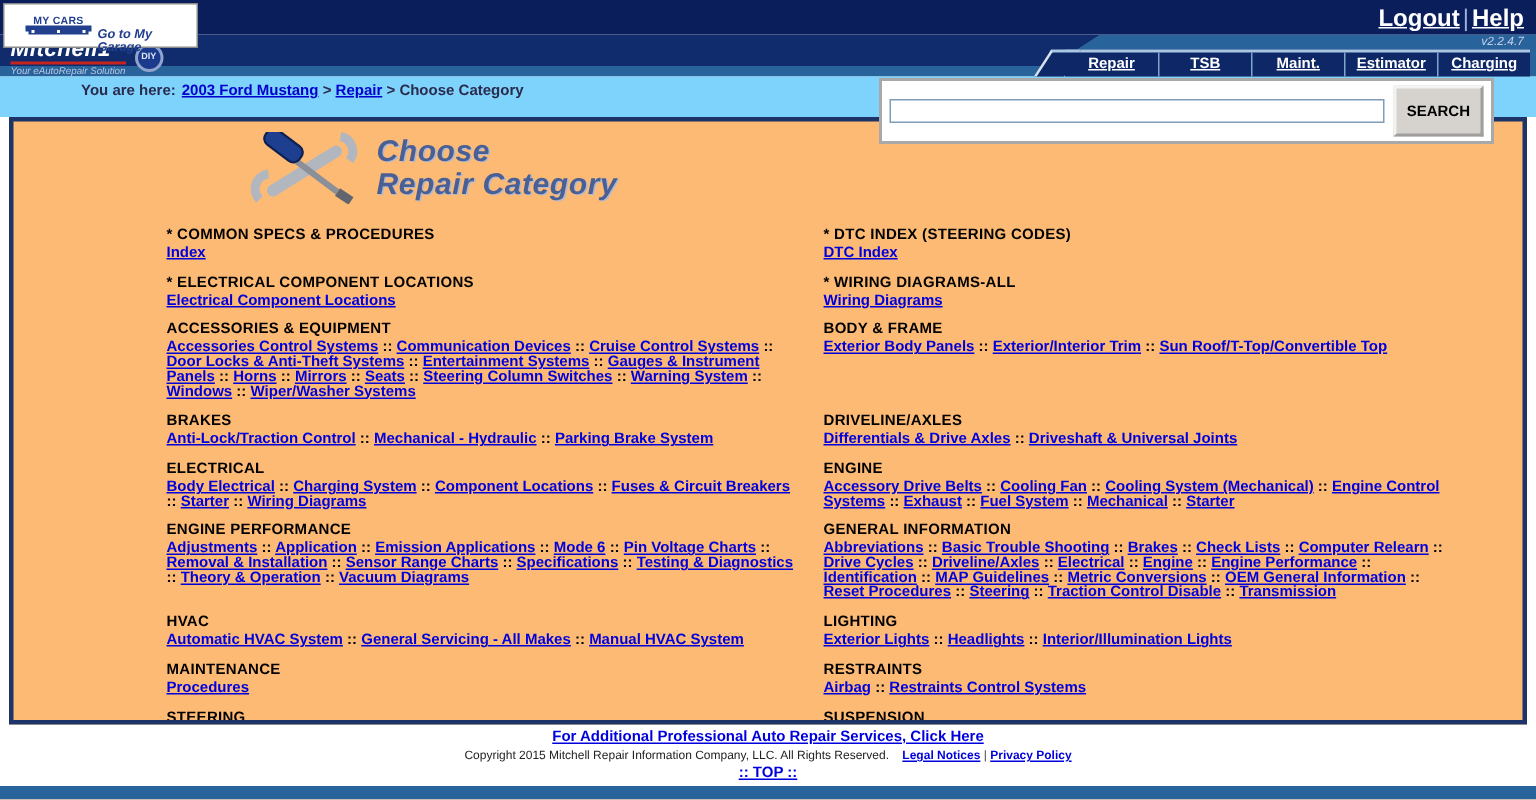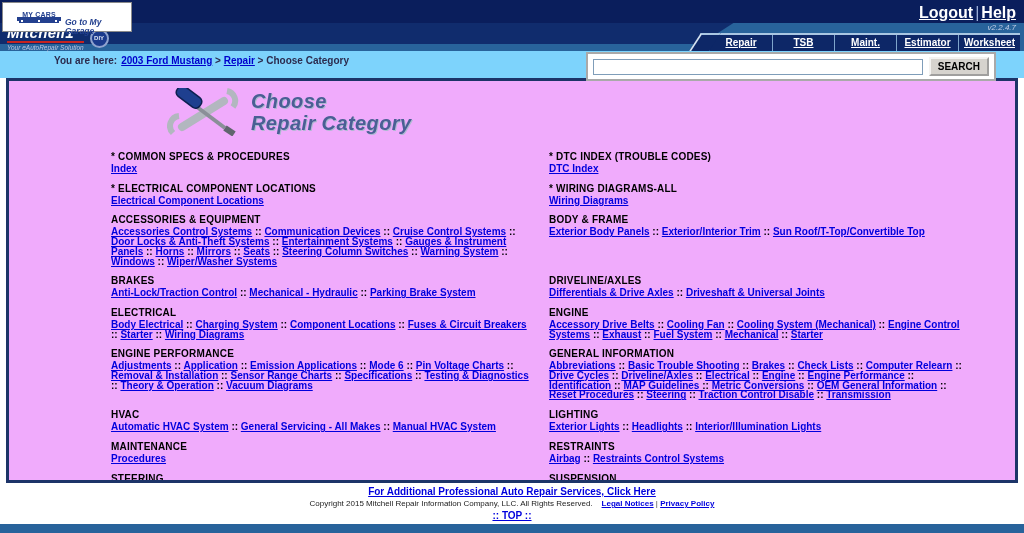--- a/index.html
+++ b/index.html
@@ -63,24 +63,24 @@
   .crumb-row { position: relative; height: 27px; background: #7dd3fc; flex: 0 0 auto; padding-left: 48px; }
   .breadcrumb { padding: 4px 0 0 6px; font-size: 10px; color: #2b2b4e; }
   .crumb-label { font-weight: bold; color: #2b2b4e; margin-right: 4px; }
   .bc-link { color: #0000cc; font-weight: bold; }
   .bc-sep { color: #2b2b4e; font-weight: bold; }
   .bc-current { color: #2b2b4e; font-weight: bold; }
   .search-box { position: absolute; top: 1px; right: 28px; background: #fff;
                 border: 2px solid #a9a9a9; padding: 3px 5px; display: flex; align-items: center; gap: 6px; }
   .search-input { width: 330px; height: 16px; border: 1px solid #7f9db9; font-size: 11px; padding: 0 2px; }
   .search-btn { background: #d6d3ce; border: 2px outset #f4f3f1; font-size: 10px; font-weight: bold;
-                color: #000; padding: 1px 7px; height: 19px; cursor: pointer; font-family: "Liberation Sans", sans-serif; }
-
-  
-  .content-box { flex: 1 1 auto; margin: 0 6px; border: 3px solid #1c3468; background: #f0abfc;
+                color: #000; padding: 1px 7px; height: 34px; cursor: pointer; font-family: "Liberation Sans", sans-serif; }
+
+  
+  .content-box { flex: 1 1 auto; margin: 0 6px; border: 3px solid #1c3468; background: #fdba74;
                  padding-top: 6px; overflow: hidden; }
   .page-heading { margin-left: 158px; display: flex; align-items: center; height: 50px; }
   .tools-icon { width: 72px; height: 48px; flex: 0 0 auto; }
   .heading-text { margin-left: 12px; font-size: 20px; font-weight: bold; font-style: italic;
                   color: #4a5f94; line-height: 22px; letter-spacing: 0.4px;
                   text-shadow: 1px 1px 0 #aeb9d2; }
 
   
   .category-grid { margin: 14px 36px 0 102px; display: grid; grid-template-columns: 438px 1fr; }
   .section { margin-bottom: 9px; padding-right: 16px; }
@@ -134,21 +134,21 @@
       <div class="logo-tagline">Your eAutoRepair Solution</div>
     </div>
     <div class="logo-badge">DIY</div>
   </div>
 
   <div class="tabbar">
       <a href="#" class="tab first">Repair</a>
       <a href="#" class="tab">TSB</a>
       <a href="#" class="tab">Maint.</a>
       <a href="#" class="tab">Estimator</a>
-      <a href="#" class="tab">Worksheet</a>
+      <a href="#" class="tab">Charging</a>
     </div>
 </div>
 
 <div class="crumb-row">
   <div class="breadcrumb">
     <span class="crumb-label">You are here:</span><span><a href="#" class="bc-link">2003 Ford Mustang</a><span class="bc-sep"> &gt; </span><a href="#" class="bc-link">Repair</a><span class="bc-sep"> &gt; </span><span class="bc-current">Choose Category</span></span>
   </div>
   <div class="search-box">
     <input class="search-input" type="text" value="" style="">
     <button class="search-btn">SEARCH</button>
@@ -170,21 +170,21 @@
       <div>Repair Category</div>
     </div>
   </div>
 
   <div class="category-grid">
       <div class="section left">
         <div class="sec-title">* COMMON SPECS &amp; PROCEDURES</div>
         <div class="sec-links"><a href="#" class="cat-link">Index</a></div>
       </div>
       <div class="section right">
-        <div class="sec-title">* DTC INDEX (TROUBLE CODES)</div>
+        <div class="sec-title">* DTC INDEX (STEERING CODES)</div>
         <div class="sec-links"><a href="#" class="cat-link">DTC Index</a></div>
       </div>
       <div class="section left">
         <div class="sec-title">* ELECTRICAL COMPONENT LOCATIONS</div>
         <div class="sec-links"><a href="#" class="cat-link">Electrical Component Locations</a></div>
       </div>
       <div class="section right">
         <div class="sec-title">* WIRING DIAGRAMS-ALL</div>
         <div class="sec-links"><a href="#" class="cat-link">Wiring Diagrams</a></div>
       </div>

